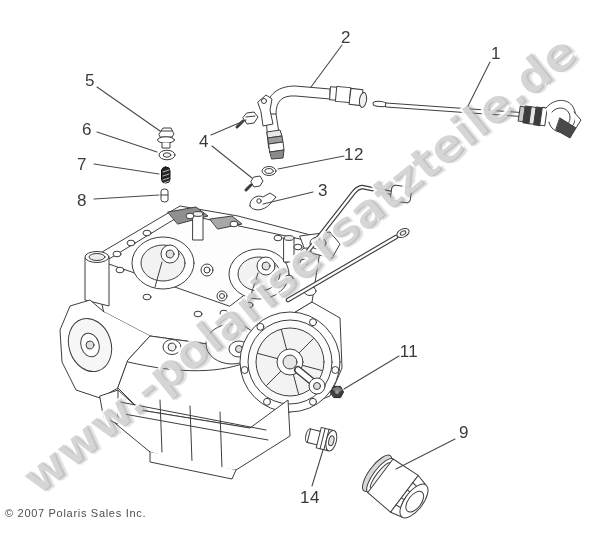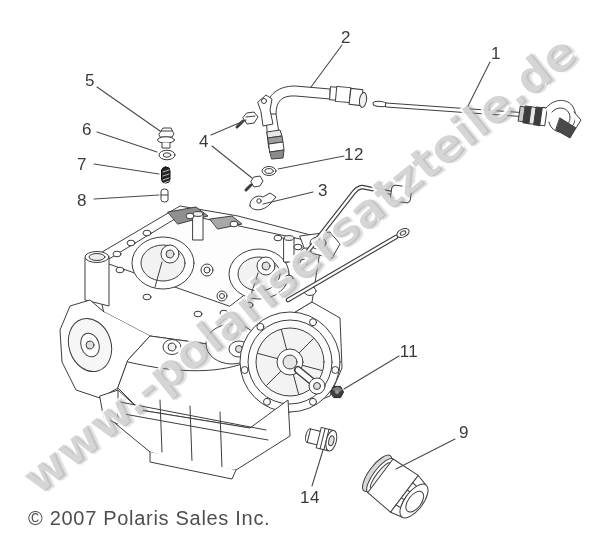--- a/index.html
+++ b/index.html
@@ -12,22 +12,22 @@
     text-align:center;white-space:nowrap;pointer-events:none;line-height:1;
     font-family:"DejaVu Sans",sans-serif;font-weight:bold;font-size:46px;
     color:rgba(158,158,158,0.42);
     text-shadow:-2px -2px 0 rgba(255,255,255,0.92), 2px 2px 1px rgba(110,110,110,0.20);
   }
   .callout{
     position:absolute;transform:translate(-50%,-50%);
     font-size:17px;color:#3a3a3a;line-height:1;letter-spacing:0.5px;
   }
   .copyright{
-    position:absolute;left:28px;top:507px;
-    font-size:20px;color:#4e4e4e;letter-spacing:0.7px;
+    position:absolute;left:5px;top:507px;
+    font-size:11px;color:#4e4e4e;letter-spacing:0.7px;
   }
   #leader-lines line{stroke:#4a4a4a;stroke-width:1.1;}
 </style>
 </head>
 <body>
 
 <div class="stage">
 
   <svg class="art" width="600" height="546" viewBox="0 0 600 546" stroke="#3e3e3e" stroke-width="1" fill="none" stroke-linejoin="round" stroke-linecap="round">
 

